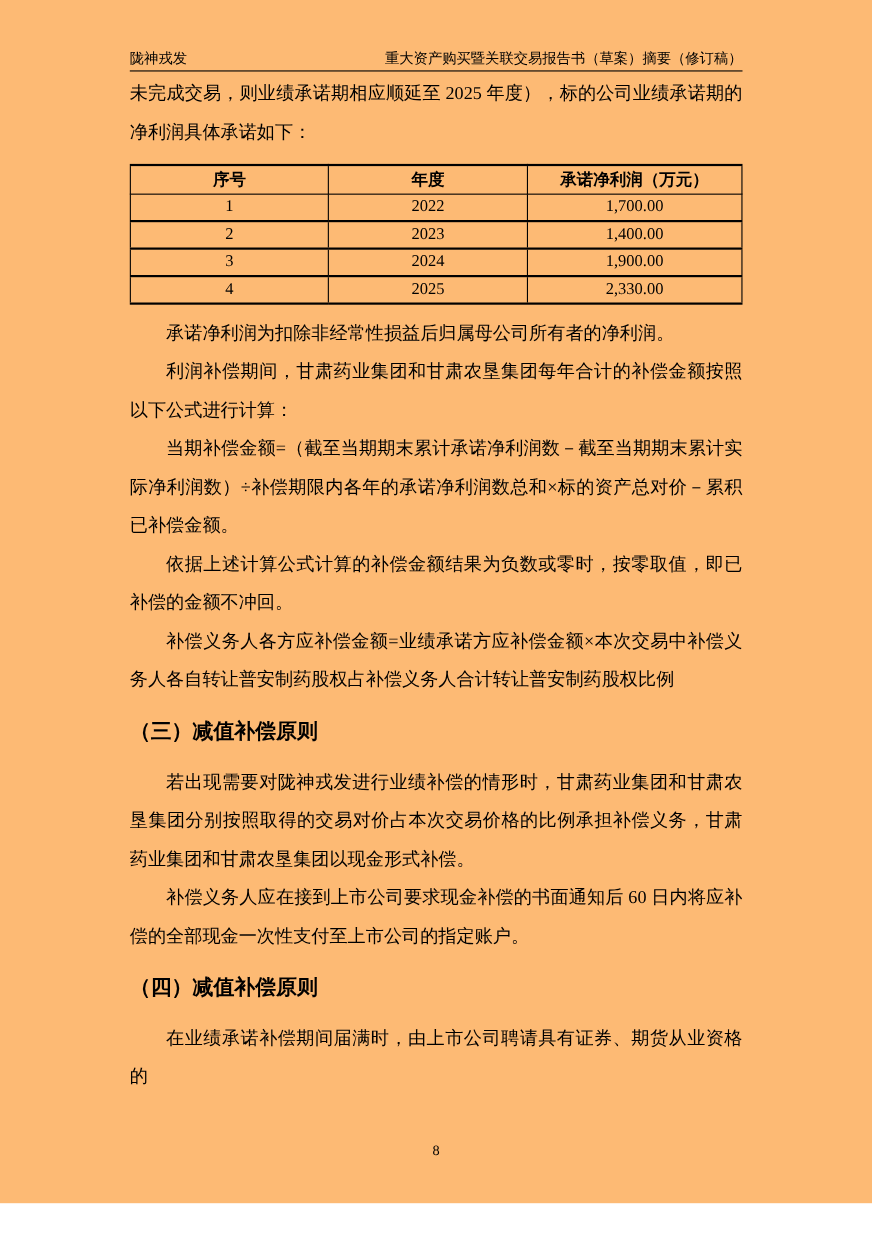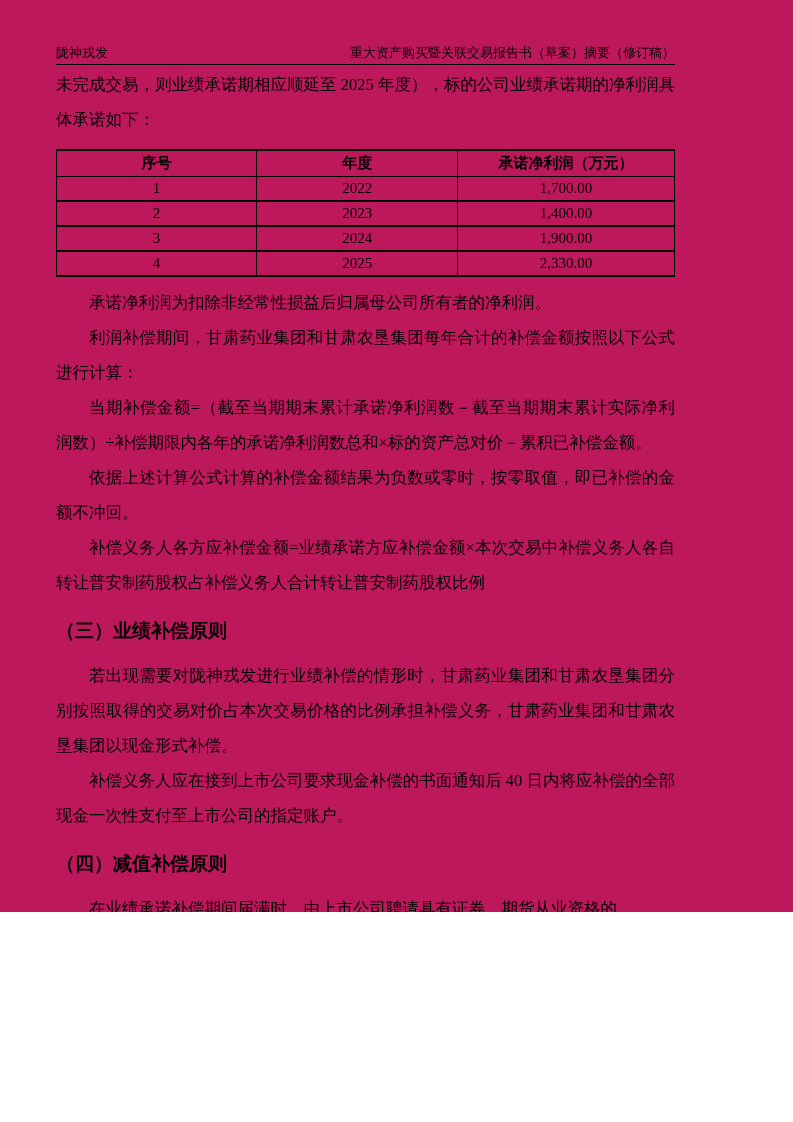--- a/index.html
+++ b/index.html
@@ -1,23 +1,23 @@
 <!DOCTYPE html>
 <html><head>
 <meta charset="utf-8">
 <style>
   html, body { margin: 0; padding: 0; background: #ffffff; }
   .page {
     position: relative;
     width: 793px;
-    height: 912px;
+    height: 1094px;
     margin: 0 auto;
-    background: #be185d;
+    background: #fdba74;
     box-sizing: border-box;
-    padding: 44px 118px 0 56px;
+    padding: 44px 118px 0 118px;
     font-family: "Liberation Serif", "DejaVu Serif", serif;
     color: #000000;
     overflow: hidden;
   }
   .doc-header {
     display: flex;
     justify-content: space-between;
     align-items: flex-end;
     font-size: 13px;
     line-height: 17px;
@@ -130,22 +130,22 @@
       </tbody>
   </table>
 
   <p class="body-text">承诺净利润为扣除非经常性损益后归属母公司所有者的净利润。</p>
 
   <p class="body-text">利润补偿期间，甘肃药业集团和甘肃农垦集团每年合计的补偿金额按照以下公式进行计算：</p>
   <p class="body-text">当期补偿金额=（截至当期期末累计承诺净利润数－截至当期期末累计实际净利润数）÷补偿期限内各年的承诺净利润数总和×标的资产总对价－累积已补偿金额。</p>
   <p class="body-text">依据上述计算公式计算的补偿金额结果为负数或零时，按零取值，即已补偿的金额不冲回。</p>
   <p class="body-text">补偿义务人各方应补偿金额=业绩承诺方应补偿金额×本次交易中补偿义务人各自转让普安制药股权占补偿义务人合计转让普安制药股权比例</p>
 
-  <h2 class="section-heading">（三）业绩补偿原则</h2>
+  <h2 class="section-heading">（三）减值补偿原则</h2>
   <p class="body-text">若出现需要对陇神戎发进行业绩补偿的情形时，甘肃药业集团和甘肃农垦集团分别按照取得的交易对价占本次交易价格的比例承担补偿义务，甘肃药业集团和甘肃农垦集团以现金形式补偿。</p>
-  <p class="body-text">补偿义务人应在接到上市公司要求现金补偿的书面通知后 40 日内将应补偿的全部现金一次性支付至上市公司的指定账户。</p>
+  <p class="body-text">补偿义务人应在接到上市公司要求现金补偿的书面通知后 60 日内将应补偿的全部现金一次性支付至上市公司的指定账户。</p>
 
   <h2 class="section-heading">（四）减值补偿原则</h2>
   <p class="body-text">在业绩承诺补偿期间届满时，由上市公司聘请具有证券、期货从业资格的</p>
 
   <div class="page-footer">8</div>
 
 </div>
 
 </body></html>

